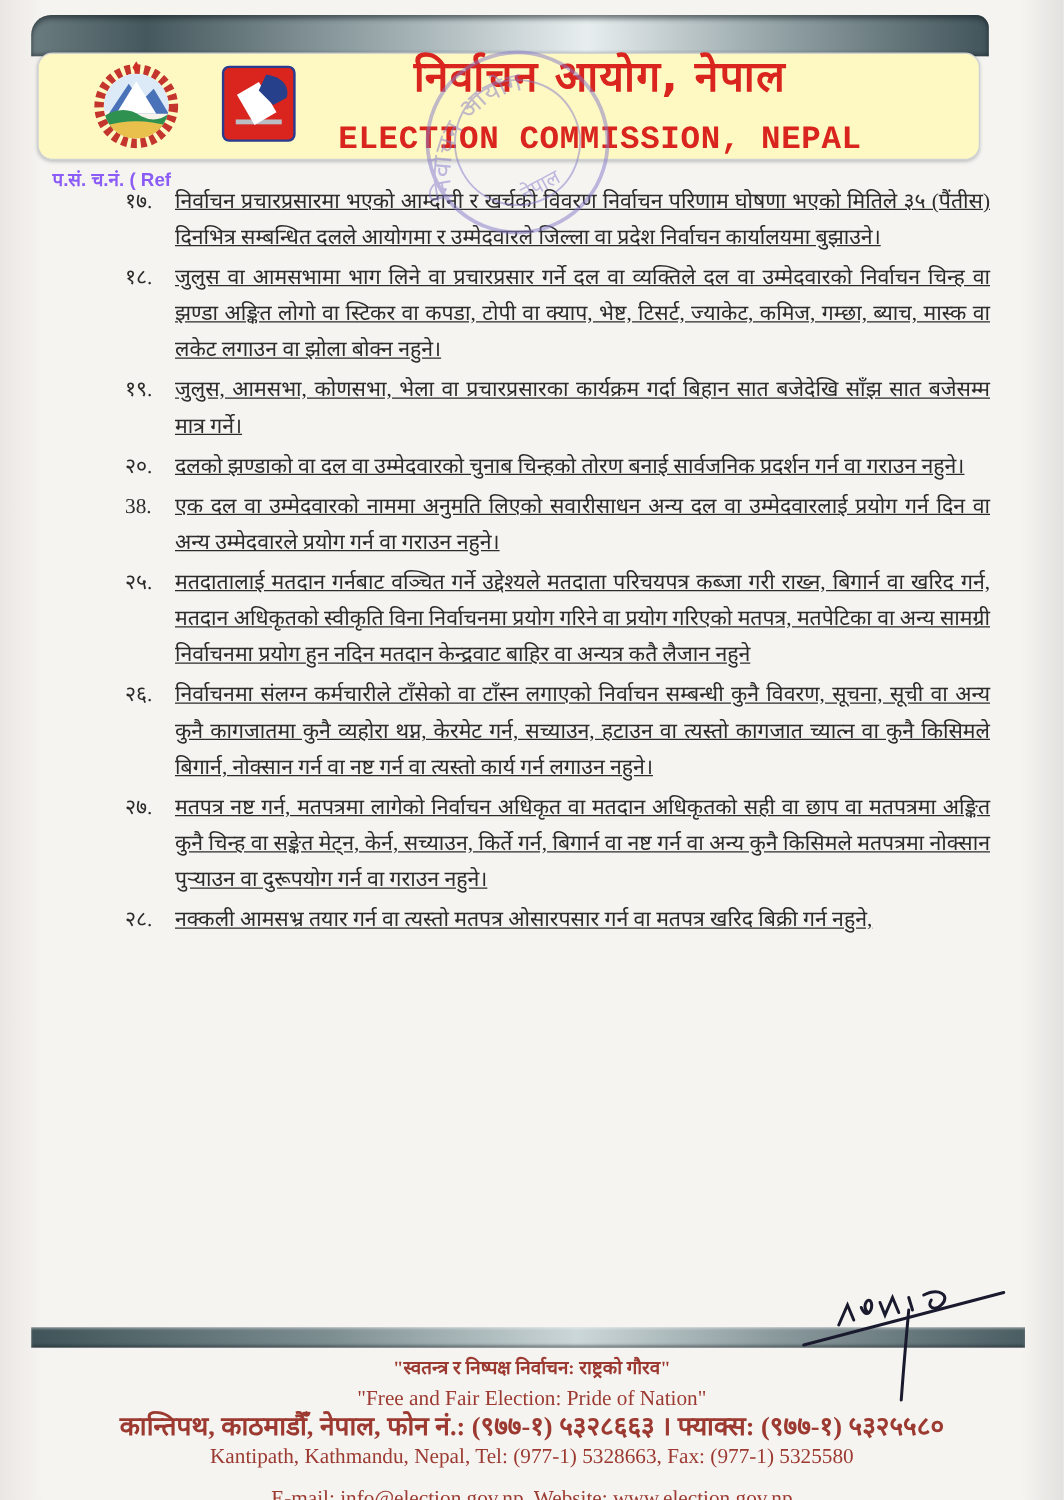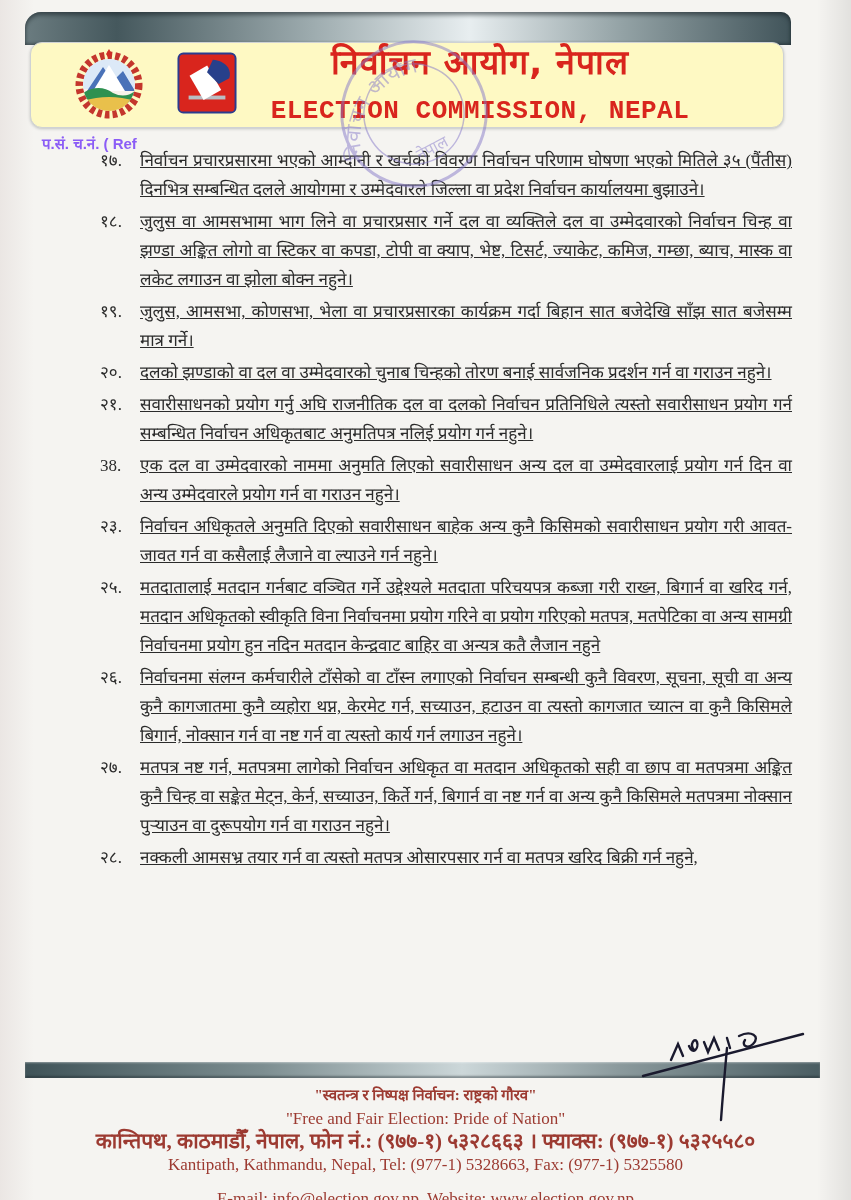--- a/index.html
+++ b/index.html
@@ -128,30 +128,22 @@
       </div>
     <div class="li">
         <span class="num">१९.</span>
         <span class="txt">जुलुस, आमसभा, कोणसभा, भेला वा प्रचारप्रसारका कार्यक्रम गर्दा बिहान सात बजेदेखि साँझ सात बजेसम्म मात्र गर्ने।</span>
       </div>
     <div class="li">
         <span class="num">२०.</span>
         <span class="txt">दलको झण्डाको वा दल वा उम्मेदवारको चुनाब चिन्हको तोरण बनाई सार्वजनिक प्रदर्शन गर्न वा गराउन नहुने।</span>
       </div>
     <div class="li">
-        <span class="num">२१.</span>
-        <span class="txt">सवारीसाधनको प्रयोग गर्नु अघि राजनीतिक दल वा दलको निर्वाचन प्रतिनिधिले त्यस्तो सवारीसाधन प्रयोग गर्न सम्बन्धित निर्वाचन अधिकृतबाट अनुमतिपत्र नलिई प्रयोग गर्न नहुने।</span>
-      </div>
-    <div class="li">
         <span class="num">38.</span>
         <span class="txt">एक दल वा उम्मेदवारको नाममा अनुमति लिएको सवारीसाधन अन्य दल वा उम्मेदवारलाई प्रयोग गर्न दिन वा अन्य उम्मेदवारले प्रयोग गर्न वा गराउन नहुने।</span>
-      </div>
-    <div class="li">
-        <span class="num">२३.</span>
-        <span class="txt">निर्वाचन अधिकृतले अनुमति दिएको सवारीसाधन बाहेक अन्य कुनै किसिमको सवारीसाधन प्रयोग गरी आवत-जावत गर्न वा कसैलाई लैजाने वा ल्याउने गर्न नहुने।</span>
       </div>
     <div class="li">
         <span class="num">२५.</span>
         <span class="txt">मतदातालाई मतदान गर्नबाट वञ्चित गर्ने उद्देश्यले मतदाता परिचयपत्र कब्जा गरी राख्न, बिगार्न वा खरिद गर्न, मतदान अधिकृतको स्वीकृति विना निर्वाचनमा प्रयोग गरिने वा प्रयोग गरिएको मतपत्र, मतपेटिका वा अन्य सामग्री निर्वाचनमा प्रयोग हुन नदिन मतदान केन्द्रवाट बाहिर वा अन्यत्र कतै लैजान नहुने</span>
       </div>
     <div class="li">
         <span class="num">२६.</span>
         <span class="txt">निर्वाचनमा संलग्न कर्मचारीले टाँसेको वा टाँस्न लगाएको निर्वाचन सम्बन्धी कुनै विवरण, सूचना, सूची वा अन्य कुनै कागजातमा कुनै व्यहोरा थप्न, केरमेट गर्न, सच्याउन, हटाउन वा त्यस्तो कागजात च्यात्न वा कुनै किसिमले बिगार्न, नोक्सान गर्न वा नष्ट गर्न वा त्यस्तो कार्य गर्न लगाउन नहुने।</span>
       </div>
     <div class="li">

